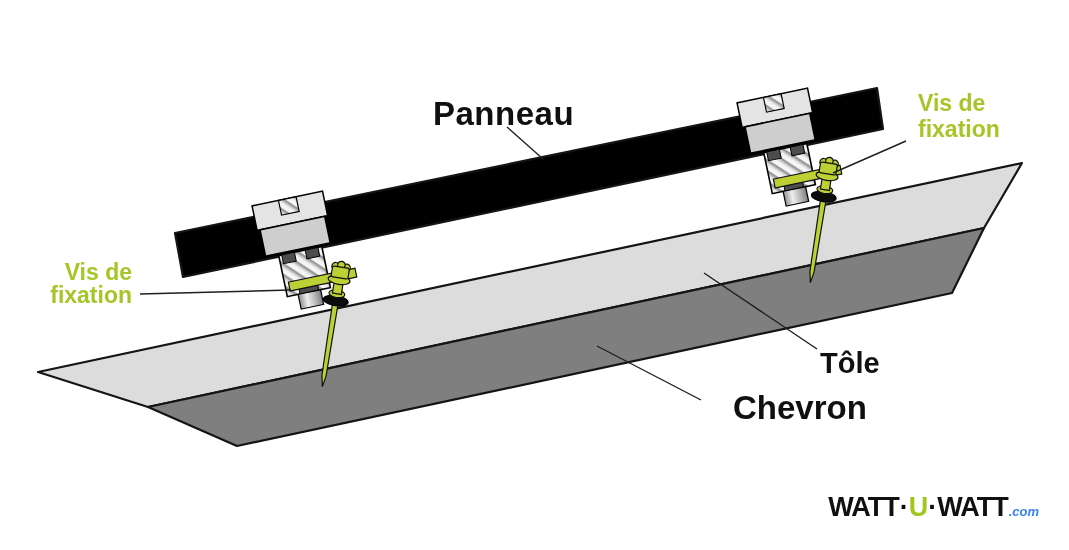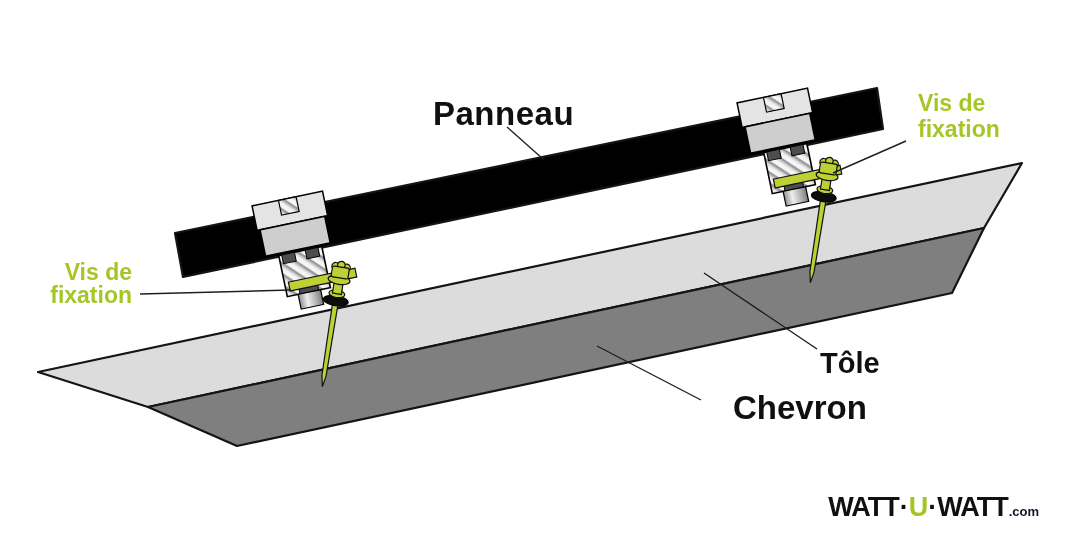--- a/index.html
+++ b/index.html
@@ -28,21 +28,21 @@
   #lbl-vis-right{ left:918px; top:90px;  line-height:26px; }
   #lbl-vis-left { left:8px;   top:261px; width:124px; text-align:right; line-height:23px; }
   #lbl-tole     { left:820px; top:349px; font-size:29px; }
   #lbl-chevron  { left:705px; top:391px; font-size:33px;margin-left:28px; }
 
   
   .logo { position:absolute; right:30px; bottom:27px; font-weight:bold;
           font-size:27px; letter-spacing:-1px; color:#101010; white-space:nowrap; }
   .logo .green { color:#a3c61f; }
   .logo .dot   { margin:0 1px; }
-  .logo .com   { font-size:13px; letter-spacing:0; color:#0f172a; margin-left:1px; }
+  .logo .com   { font-size:13px; letter-spacing:0; color:#3b82f6; margin-left:1px;font-style:italic; }
 </style>
 </head>
 <body>
 
 <div class="stage">
 
   <svg class="canvas" width="1069" height="550" viewBox="0 0 1069 550">
     <defs>
       <pattern id="hatch" patternUnits="userSpaceOnUse" width="9" height="9" patternTransform="rotate(-45)">
         <rect width="9" height="9" fill="#d6d6d6"></rect>

